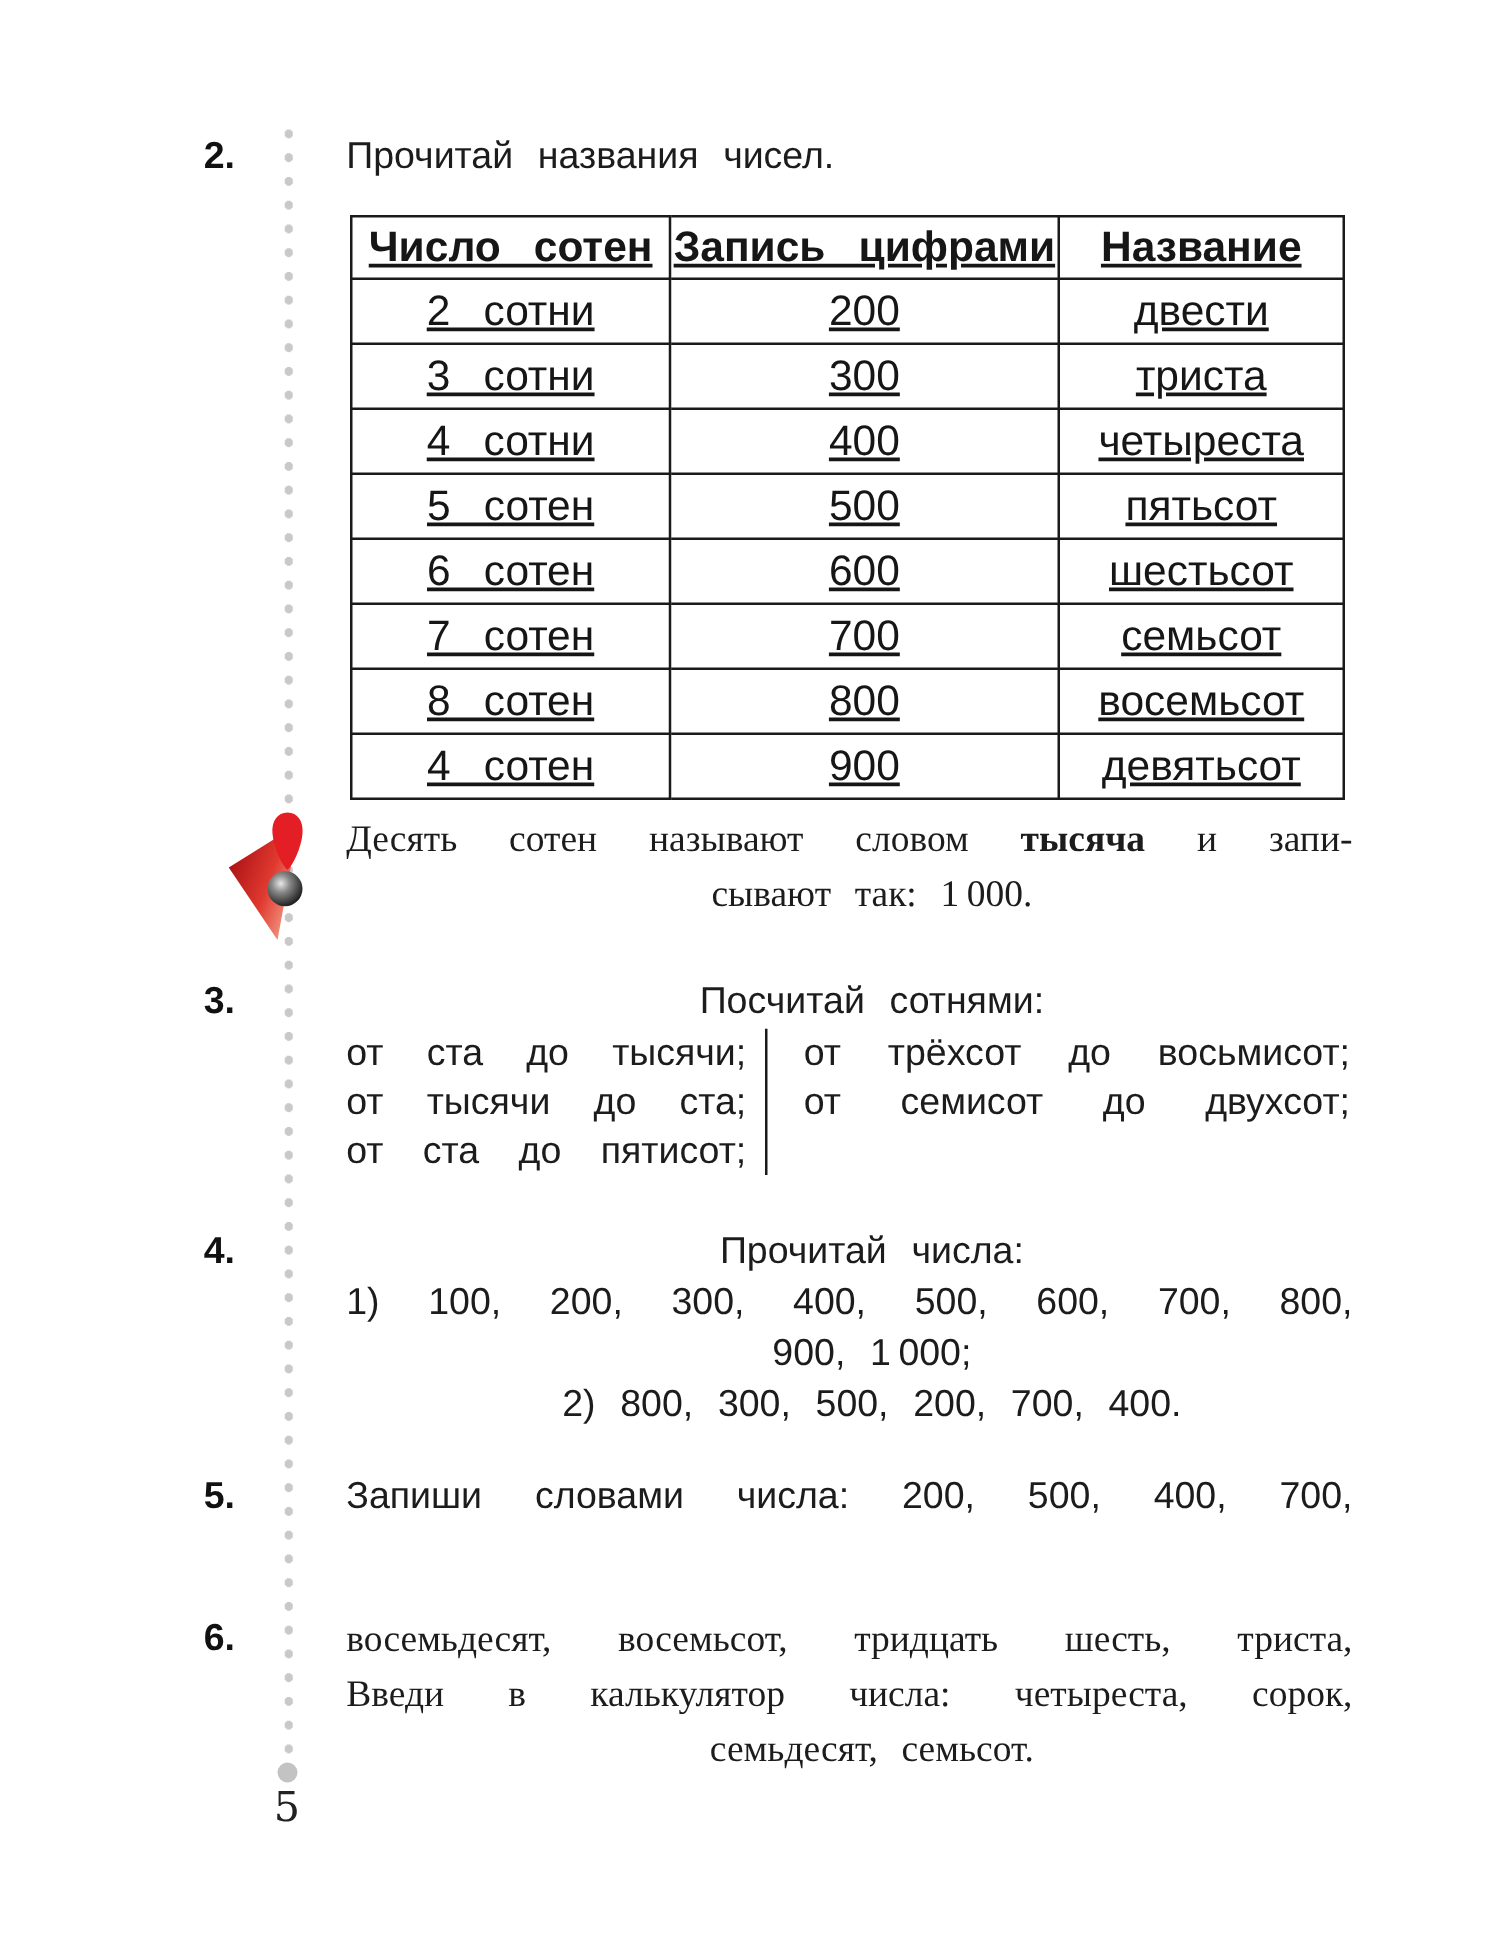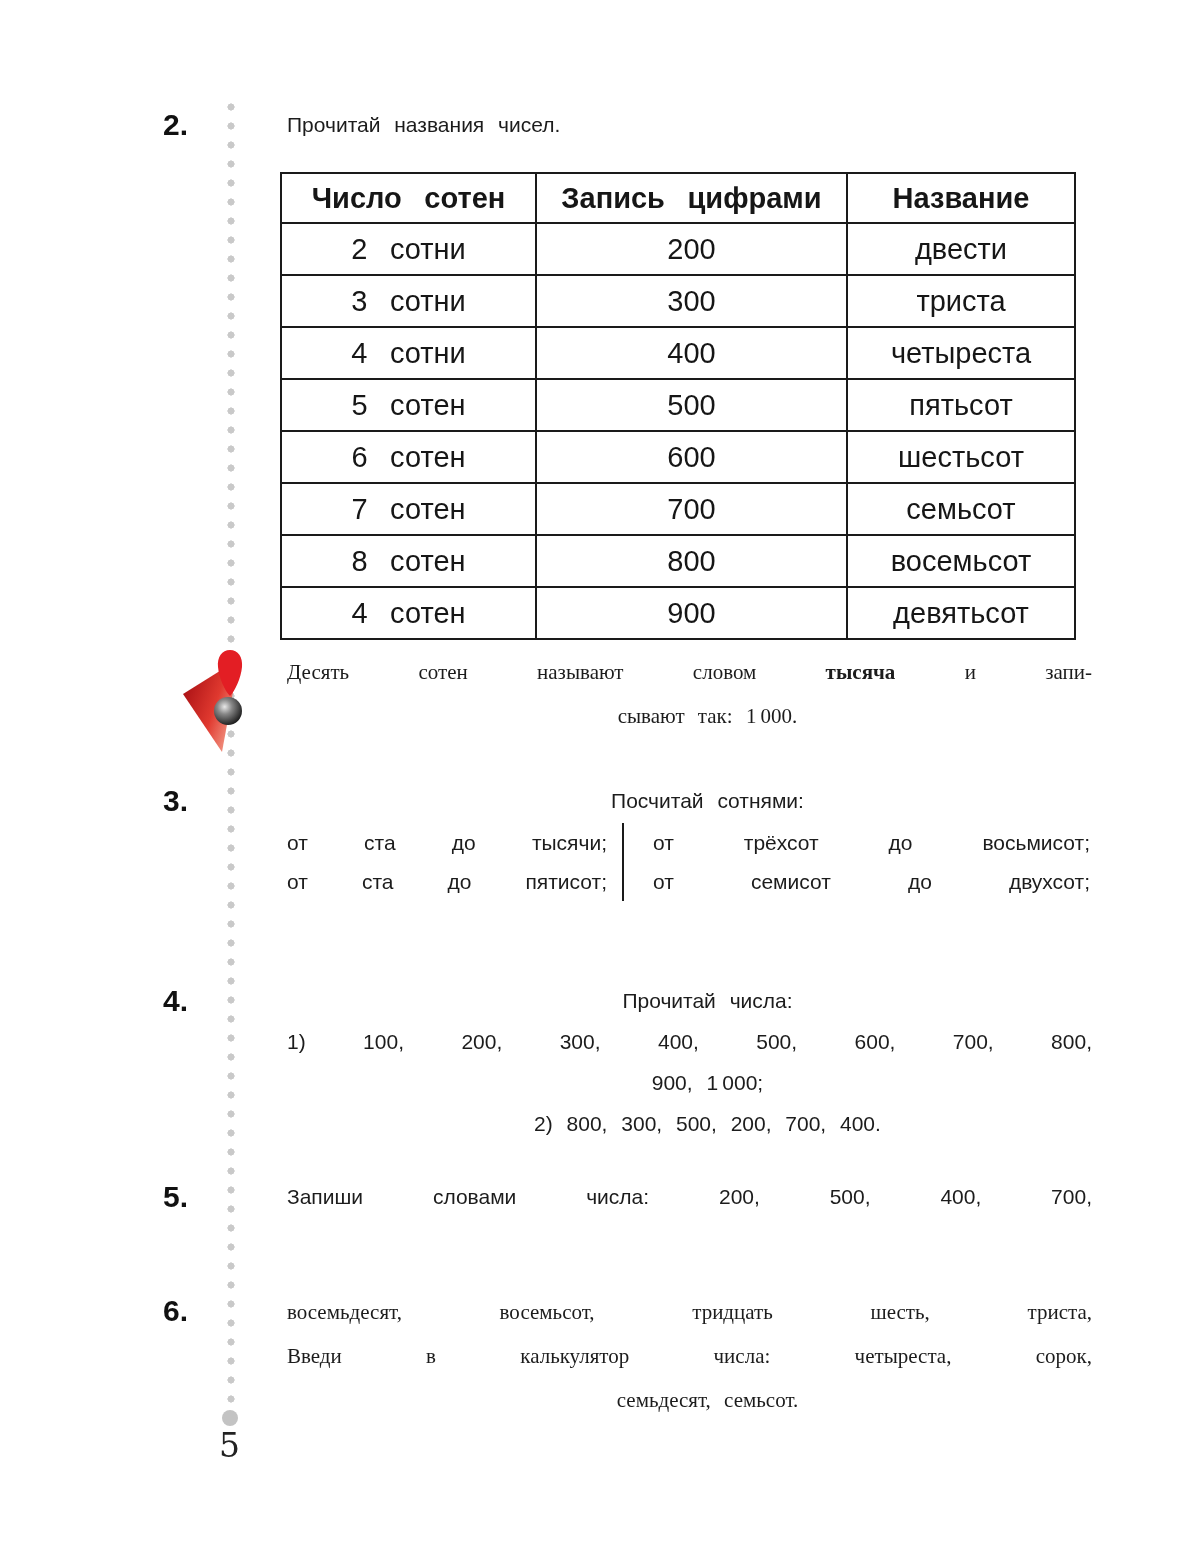--- a/index.html
+++ b/index.html
@@ -5,26 +5,26 @@
   html,body{margin:0;padding:0;background:#ffffff;}
   .page{position:relative;width:1200px;height:1549px;background:#ffffff;overflow:hidden;
         font-family:"Liberation Sans",sans-serif;color:#1c1c1c;}
   .dotted-line{position:absolute;left:227px;top:102px;width:8px;height:1302px;
         background-image:radial-gradient(circle 3.6px at 4px 5px,#c9c9c9 97%,rgba(255,255,255,0) 100%);
         background-size:8px 19px;background-repeat:repeat-y;}
   .end-dot{position:absolute;left:222px;top:1410px;width:16px;height:16px;border-radius:50%;background:#c3c3c3;}
   .page-number{position:absolute;left:219px;top:1428px;font-family:"DejaVu Serif",serif;
         font-size:33px;line-height:36px;color:#222;}
   .ex-num{position:absolute;left:163px;width:60px;font-weight:bold;font-size:30px;line-height:41px;color:#111;}
-  .content{position:absolute;left:287px;width:805px;font-size:21px;line-height:41px;word-spacing:0.38em;}
+  .content{position:absolute;left:277px;width:805px;font-size:30px;line-height:41px;word-spacing:0.38em;}
   .lh44{line-height:44px;font-family:Liberation Serif, serif;}
   .jl{text-align:justify;text-align-last:justify;}
   .left{text-align:center;margin-left:36px;}
   .num-table{position:absolute;left:280px;top:172px;border-collapse:collapse;table-layout:fixed;
-        font-size:29px;color:#161616;}
+        font-size:34px;color:#161616;text-decoration:underline;}
   .num-table th,.num-table td{border:2px solid #1a1a1a;text-align:center;vertical-align:middle;
         padding:0;word-spacing:0.5em;}
   .num-table th{height:48px;font-weight:bold;}
   .num-table td{height:50px;font-weight:normal;border-radius:14px;}
   .cols{display:flex;line-height:39px;margin-top:2px;}
   .col-left{width:320px;}
   .divider{width:2px;background:#1a1a1a;margin-left:15px;margin-right:29px;}
   .col-right{width:437px;}
   .note-icon{position:absolute;left:182px;top:648px;width:74px;height:112px;z-index:2;}
   b{font-weight:bold;}
@@ -121,20 +121,21 @@
     <div class="jl"><span>Десять сотен называют словом</span> <b>тысяча</b> <span>и запи-</span></div>
     <div class="left">сывают так: 1 000.</div>
   </div>
 
   <div class="ex-num" style="top:780px">3.</div>
   <div class="content" style="top:780px">
     <div class="left">Посчитай сотнями:</div>
     <div class="cols">
       <div class="col-left">
         <div class="jl">от ста до тысячи;</div>
+        <div class="jl">от тысячи до ста;</div>
         <div class="jl">от ста до пятисот;</div>
       </div>
       <div class="divider"></div>
       <div class="col-right">
         <div class="jl">от трёхсот до восьмисот;</div>
         <div class="jl">от семисот до двухсот;</div>
       </div>
     </div>
   </div>
 

